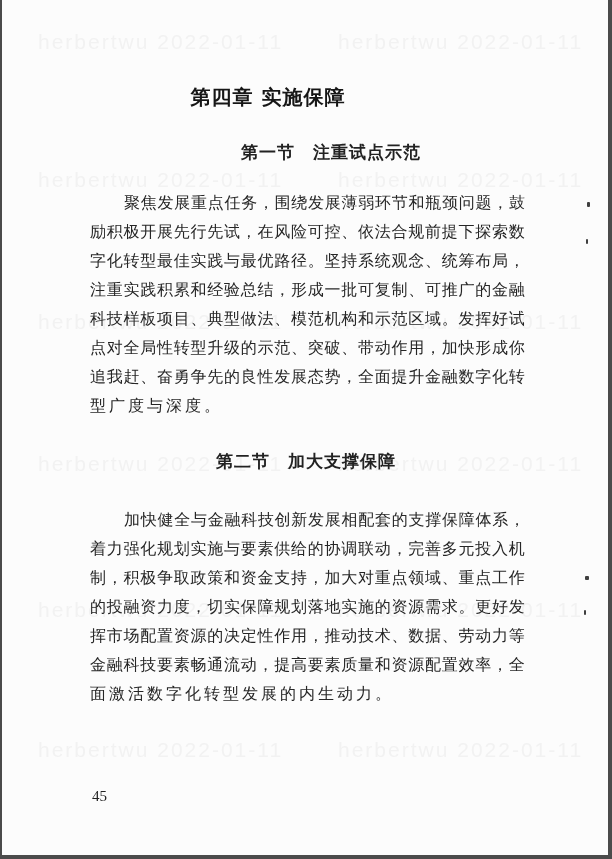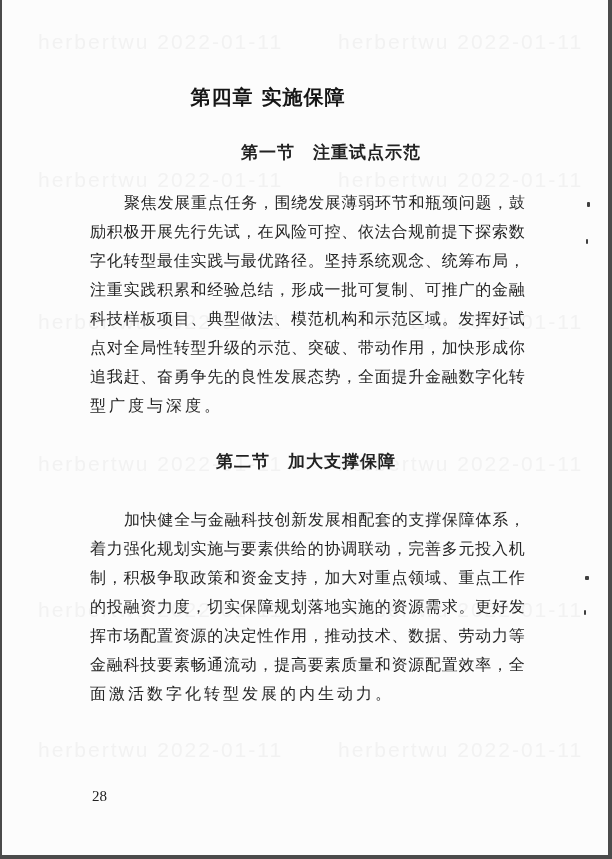--- a/index.html
+++ b/index.html
@@ -483,21 +483,21 @@
         <span>的</span>
         <span>内</span>
         <span>生</span>
         <span>动</span>
         <span>力</span>
         <span>。</span>
       </div>
     </div>
 
 
-  <div id="page-number">28</div>
+  <div id="page-number">45</div>
 
   <div id="speck-1" class="speck"></div>
   <div id="speck-2" class="speck"></div>
   <div id="speck-3" class="speck"></div>
   <div id="speck-4" class="speck"></div>
 
   <div id="edge-left" class="edge"></div>
   <div id="edge-right" class="edge"></div>
   <div id="edge-bottom" class="edge"></div>
 </div>

